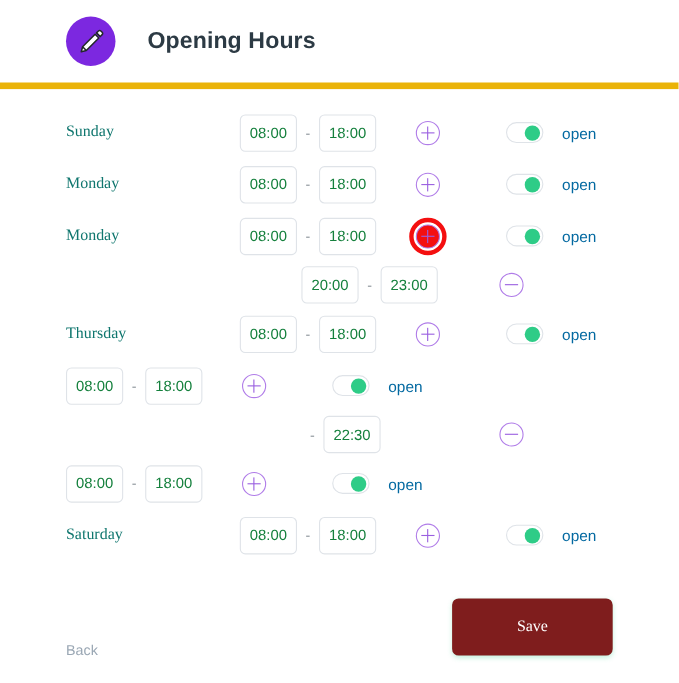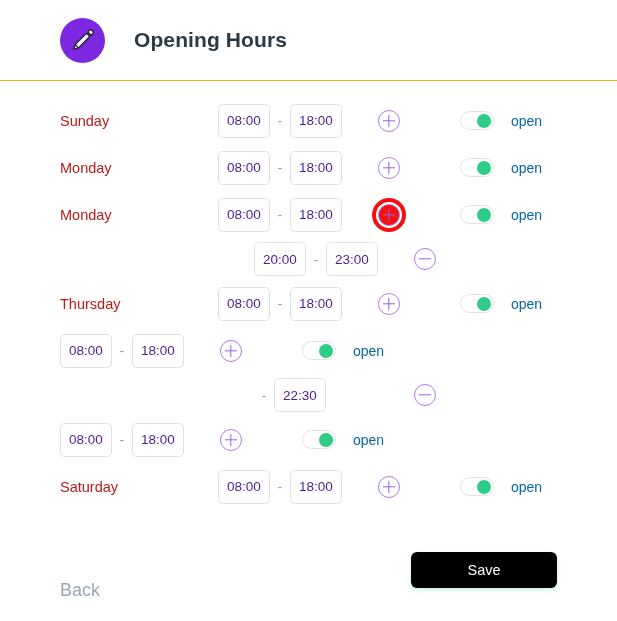--- a/index.html
+++ b/index.html
@@ -16,21 +16,21 @@
     position: relative;
   }
 
   
   .header {
     height: 81px;
     box-sizing: border-box;
     display: flex;
     align-items: center;
     padding-left: 60px;
-    border-bottom: 1px solid #eab308;
+    border-bottom: 6px solid #eab308;
     background: #ffffff;
   }
   .avatar {
     width: 45px;
     height: 45px;
     border-radius: 50%;
     background: #7c28e0;
     position: relative;
     flex: 0 0 auto;
   }
@@ -58,47 +58,49 @@
   }
   .row {
     display: flex;
     align-items: center;
     height: 47px;
     padding-left: 60px;
     box-sizing: border-box;
   }
   .row.sub {
     height: 42px;
+    gap: 20px;
   }
   .day-label {
     width: 158px;
     flex: 0 0 158px;
     font-size: 14.5px;
-    color: #b91c1c;
+    color: #0f766e;
+    font-family: Liberation Serif, serif;
   }
 
   .times {
     display: flex;
     align-items: center;
     width: 148px;
     flex: 0 0 148px;
   }
   .times.indent {
     margin-left: 36px;
   }
   .time-input {
     width: 52px;
     height: 34px;
     box-sizing: border-box;
     border: 1px solid #dfe3e8;
     border-radius: 5px;
     background: #ffffff;
     font-family: "Liberation Sans", sans-serif;
     font-size: 13.5px;
-    color: #4c1d95;
+    color: #15803d;
     text-align: center;
     line-height: 32px;
     cursor: text;
     display: block;
   }
   .dash {
     width: 20px;
     flex: 0 0 20px;
     text-align: center;
     color: #8d949b;
@@ -185,35 +187,35 @@
     left: 0;
     right: 0;
     top: 540px;
     height: 60px;
     display: flex;
     align-items: center;
     padding: 0 60px;
     box-sizing: border-box;
   }
   .back-link {
-    font-size: 18px;
+    font-size: 13px;
     color: #9aa7b4;
     cursor: pointer;
     text-decoration: none;
     margin-top: 40px;
   }
   .save-btn {
     margin-left: auto;
     width: 146px;
-    height: 36px;
+    height: 52px;
     border: none;
     border-radius: 6px;
-    background: #000000;
+    background: #7f1d1d;
     color: #ffffff;
-    font-family: Liberation Sans, sans-serif;
+    font-family: Liberation Serif, serif;
     font-size: 14.5px;
     cursor: pointer;
     box-shadow: 0 2px 5px rgba(46,204,135,.28);
   }
 </style>
 </head>
 <body>
 
 <div class="header">
   <div class="avatar">

